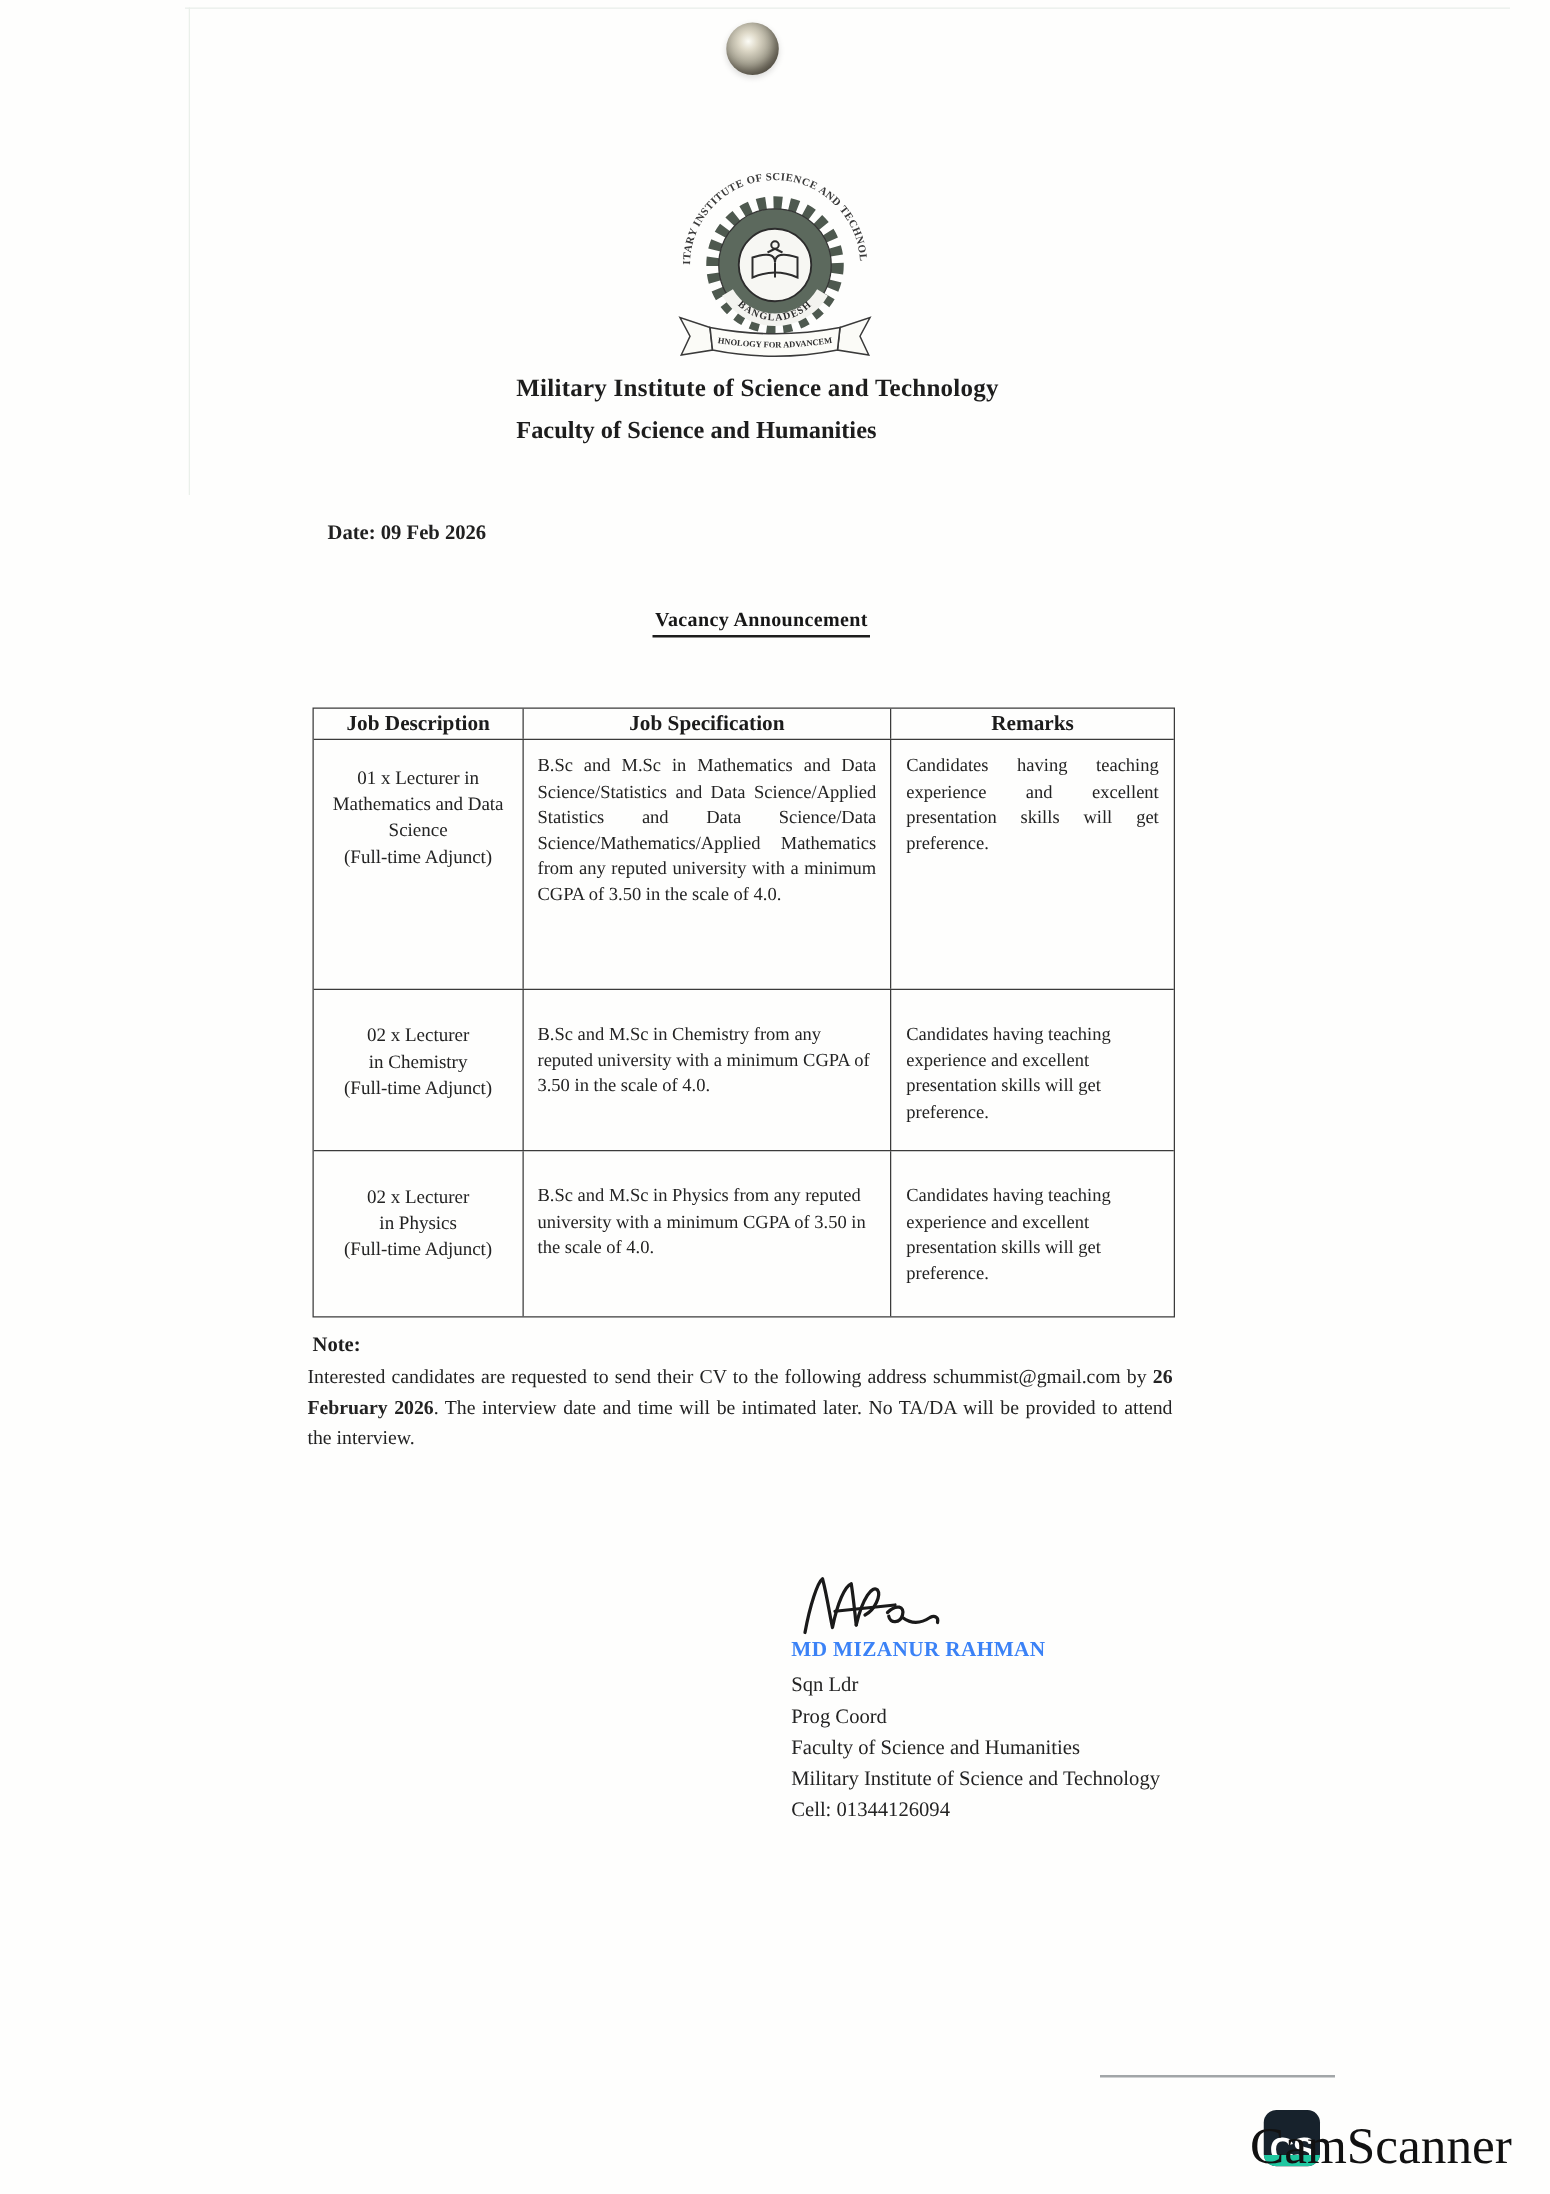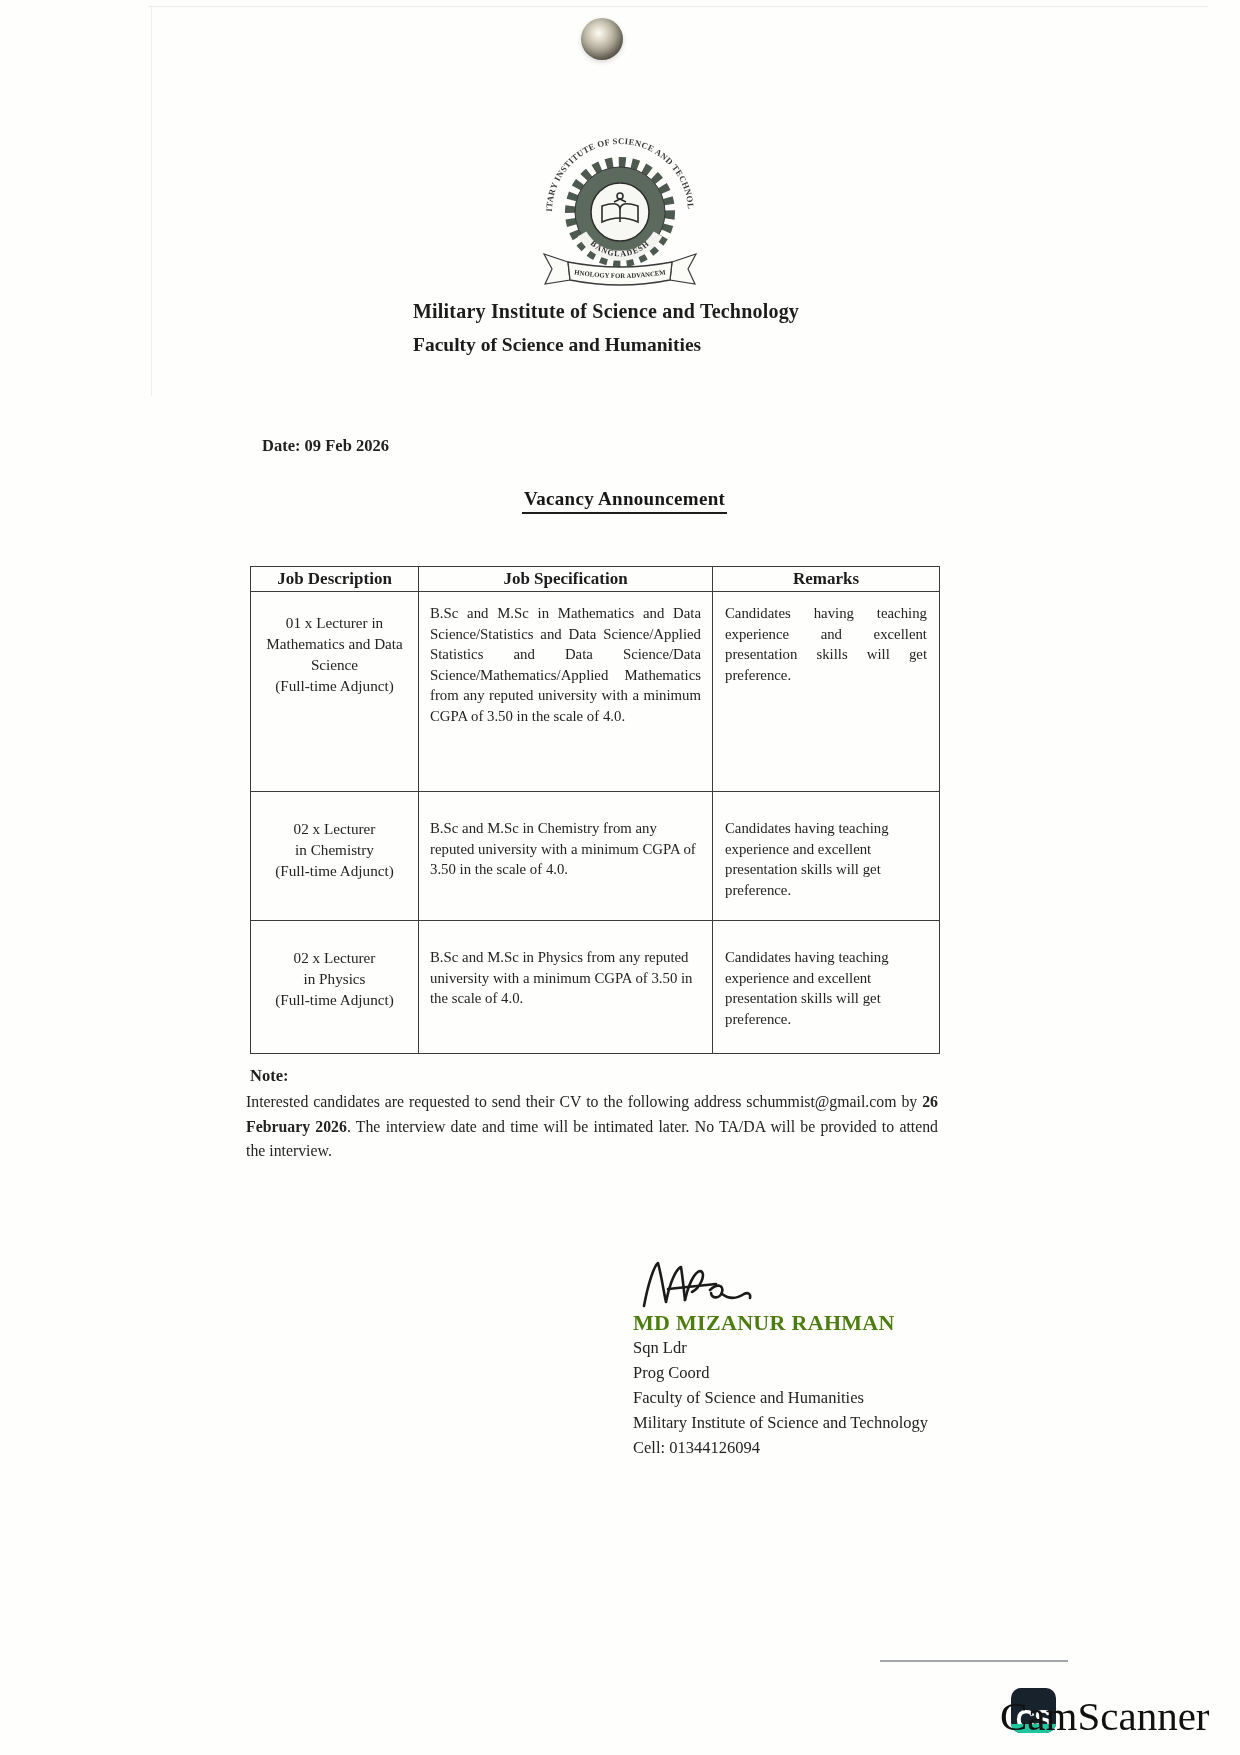--- a/index.html
+++ b/index.html
@@ -17,23 +17,23 @@
     background:radial-gradient(circle at 42% 36%, #fcfcf6 0%, #ded9c8 20%, #a8a494 48%, #787263 74%, #575349 100%);
     box-shadow:0 2px 5px rgba(0,0,0,.15), inset -3px -4px 7px rgba(0,0,0,.28);}
 
   
   .emblem{position:absolute;left:528px;top:122px;width:184px;height:172px;}
 
   
   .org-name{position:absolute;left:413px;top:300px;font-size:20px;font-weight:bold;color:#1d1d1d;letter-spacing:.2px;}
   .faculty-name{position:absolute;left:413px;top:334px;font-size:19.5px;font-weight:bold;color:#1d1d1d;}
 
-  .date-line{position:absolute;left:262px;top:436px;font-size:16.5px;font-weight:bold;color:#212121;}
-
-  .vac-title{position:absolute;left:522px;top:488px;font-size:19px;font-weight:bold;color:#171717;
+  .date-line{position:absolute;left:262px;top:416px;font-size:16.5px;font-weight:bold;color:#212121;}
+
+  .vac-title{position:absolute;left:522px;top:488px;font-size:16px;font-weight:bold;color:#171717;
     border-bottom:2px solid #1d1d1d;padding:0 2px 2px 2px;letter-spacing:.3px;}
 
   
   .vtable{position:absolute;left:250px;top:566px;width:690px;border:1.6px solid #3b3b3b;box-sizing:border-box;background:transparent;}
   .vrow{display:flex;border-bottom:1.6px solid #3b3b3b;box-sizing:border-box;}
   .vrow:last-child{border-bottom:none;}
   .vcell{border-right:1.6px solid #3b3b3b;box-sizing:border-box;overflow:hidden;}
   .vcell:last-child{border-right:none;}
   .c1{width:168px;}
   .c2{width:294px;}
@@ -52,21 +52,21 @@
   .r1 .remarks{text-align:justify;}
   .r2 .remarks,.r3 .remarks{padding-top:26px;}
 
   
   .note-label{position:absolute;left:250px;top:1066px;font-size:16.5px;font-weight:bold;color:#1d1d1d;}
   .note-body{position:absolute;left:246px;top:1090px;width:692px;font-size:15.8px;line-height:24.5px;text-align:justify;color:#232323;}
   .note-body b{font-weight:bold;}
 
   
   .sig-scrawl{position:absolute;left:638px;top:1256px;}
-  .sig-name{position:absolute;left:633px;top:1310px;font-size:22px;font-weight:bold;color:#4d7c0f;letter-spacing:.3px;}
+  .sig-name{position:absolute;left:633px;top:1310px;font-size:17px;font-weight:bold;color:#3b82f6;letter-spacing:.3px;}
   .sig-lines{position:absolute;left:633px;top:1335px;font-size:16.5px;line-height:25px;color:#232323;}
 
   
   .cs-icon{position:absolute;left:1011px;top:1688px;width:45px;height:45px;border-radius:10px;
     background:#17222c;overflow:hidden;}
   .cs-icon .cs-letters{position:absolute;left:0;top:17px;width:100%;text-align:center;
     font-family:"Liberation Sans","DejaVu Sans",sans-serif;font-weight:bold;font-size:27px;color:#ffffff;letter-spacing:-1px;}
   .cs-icon .cs-strip{position:absolute;left:0;bottom:0;width:100%;height:9px;background:#1fc7a0;}
   .cs-label{position:absolute;left:1000px;top:1692px;font-size:41px;color:#111;font-family:Liberation Serif, serif;}
 </style>

